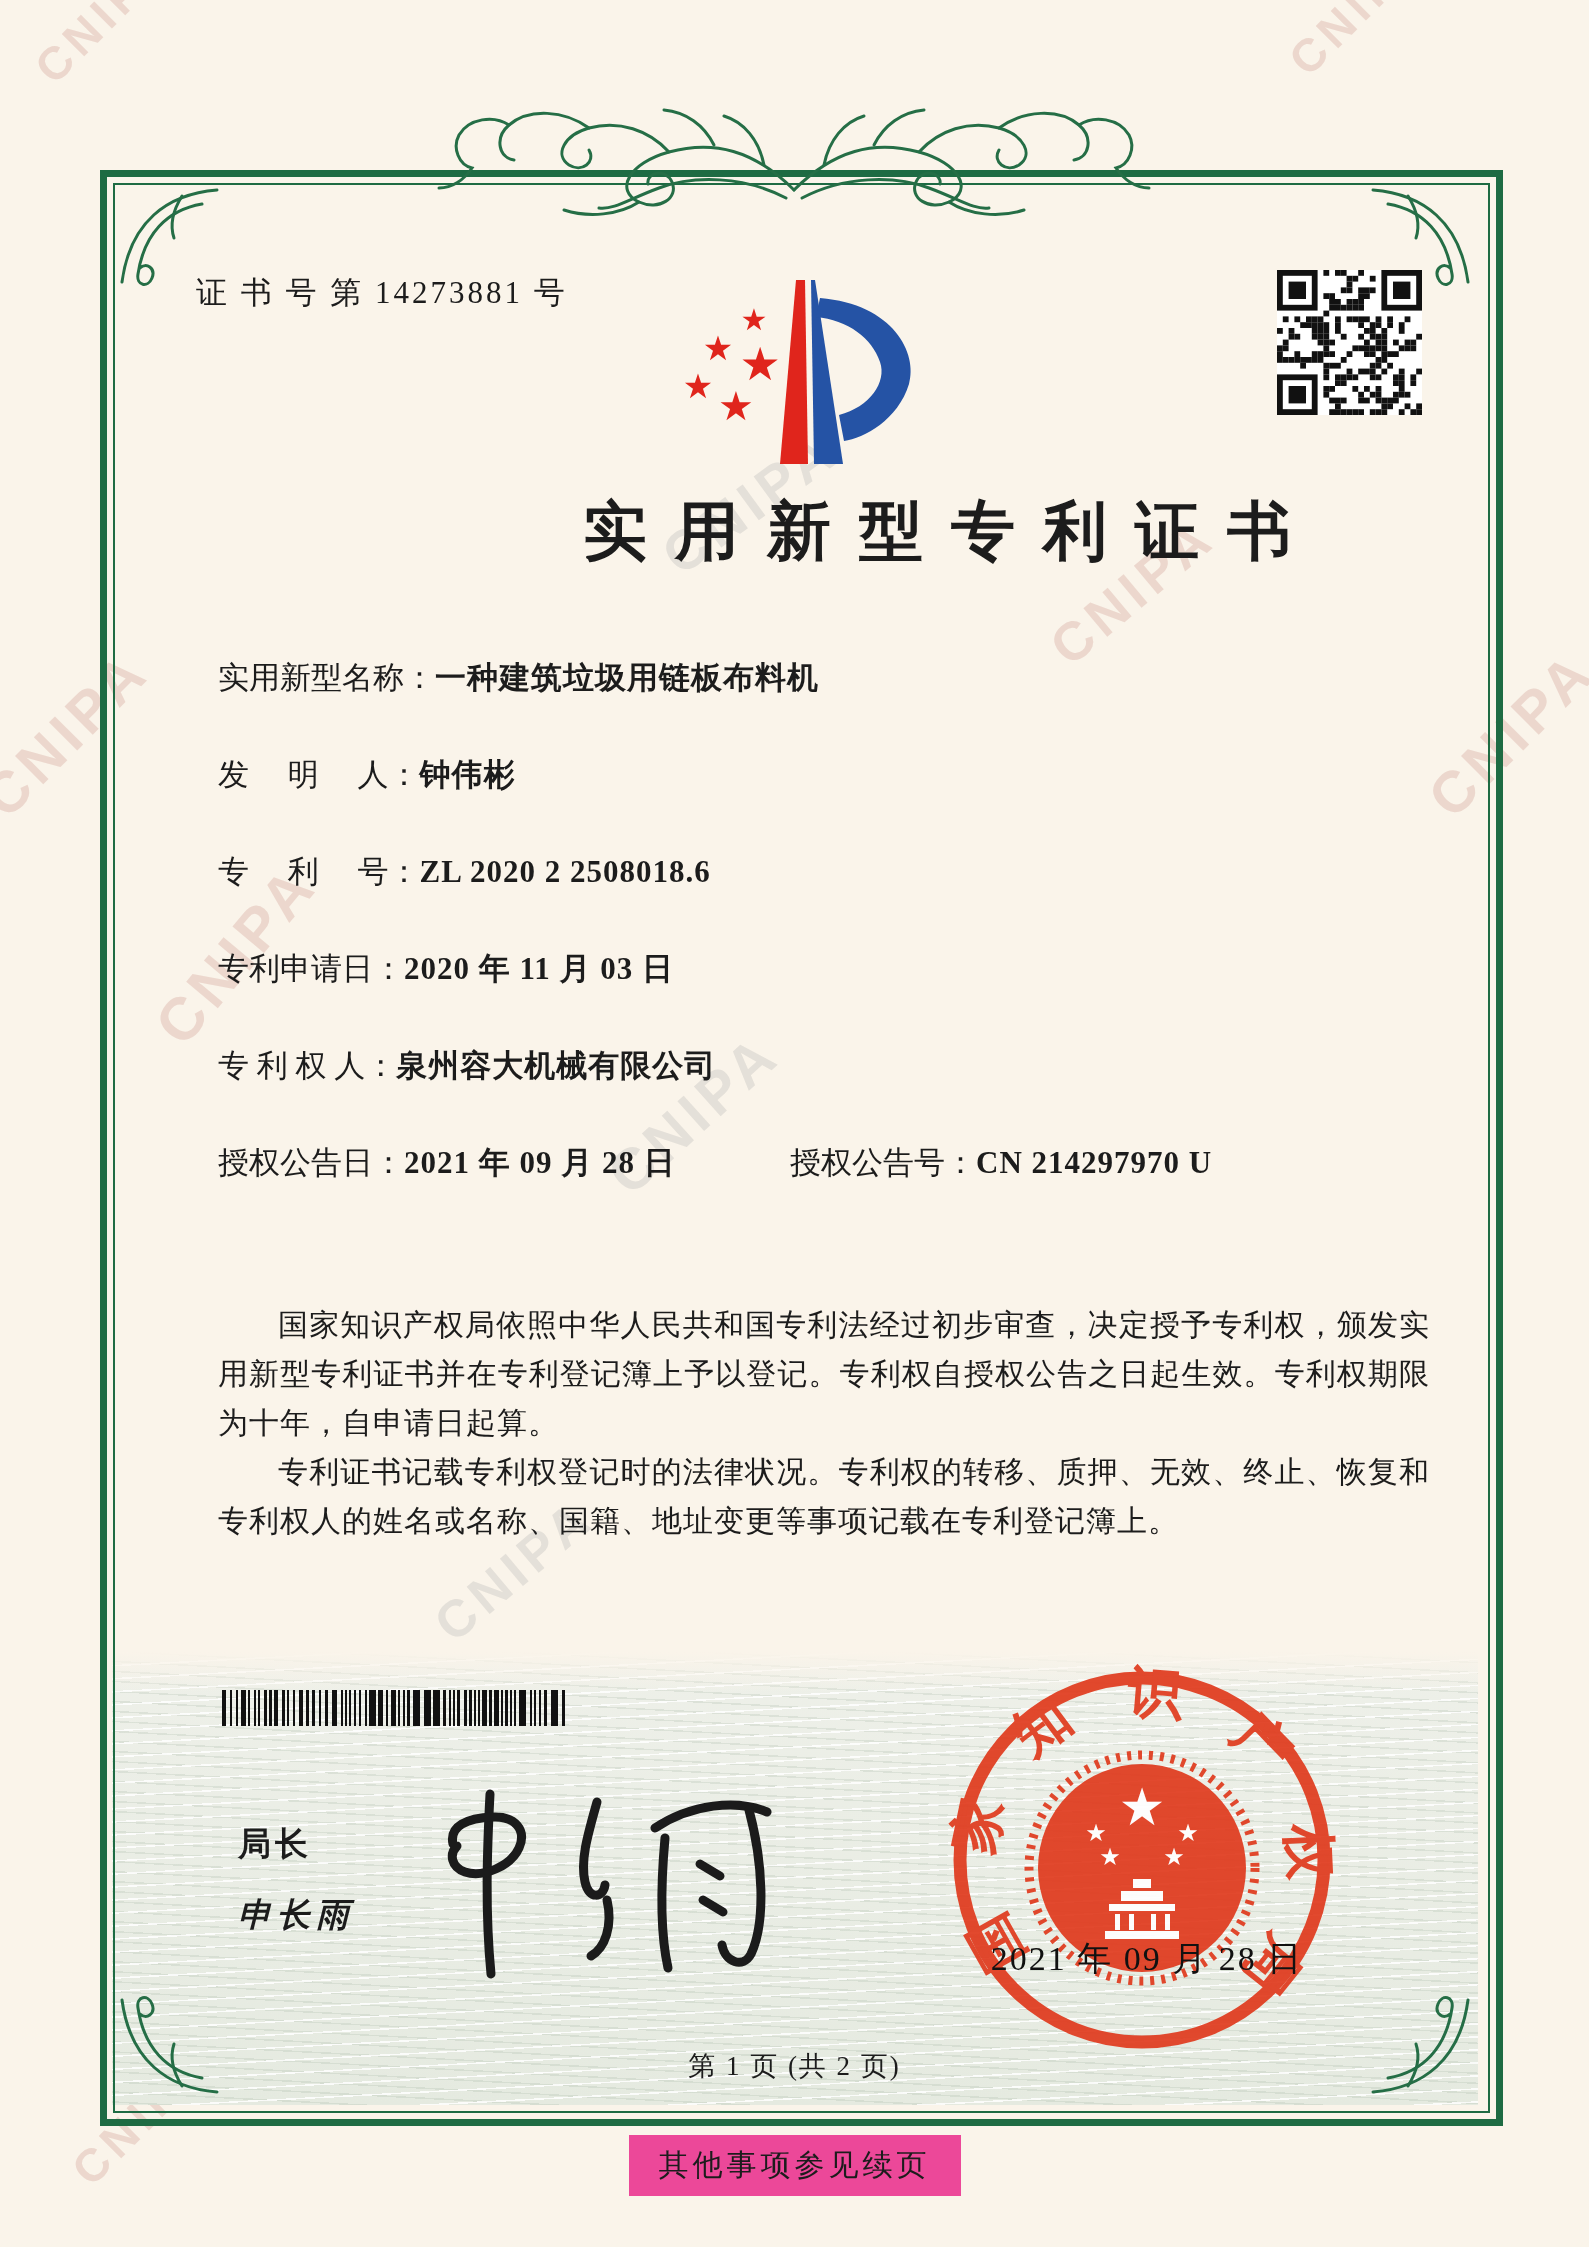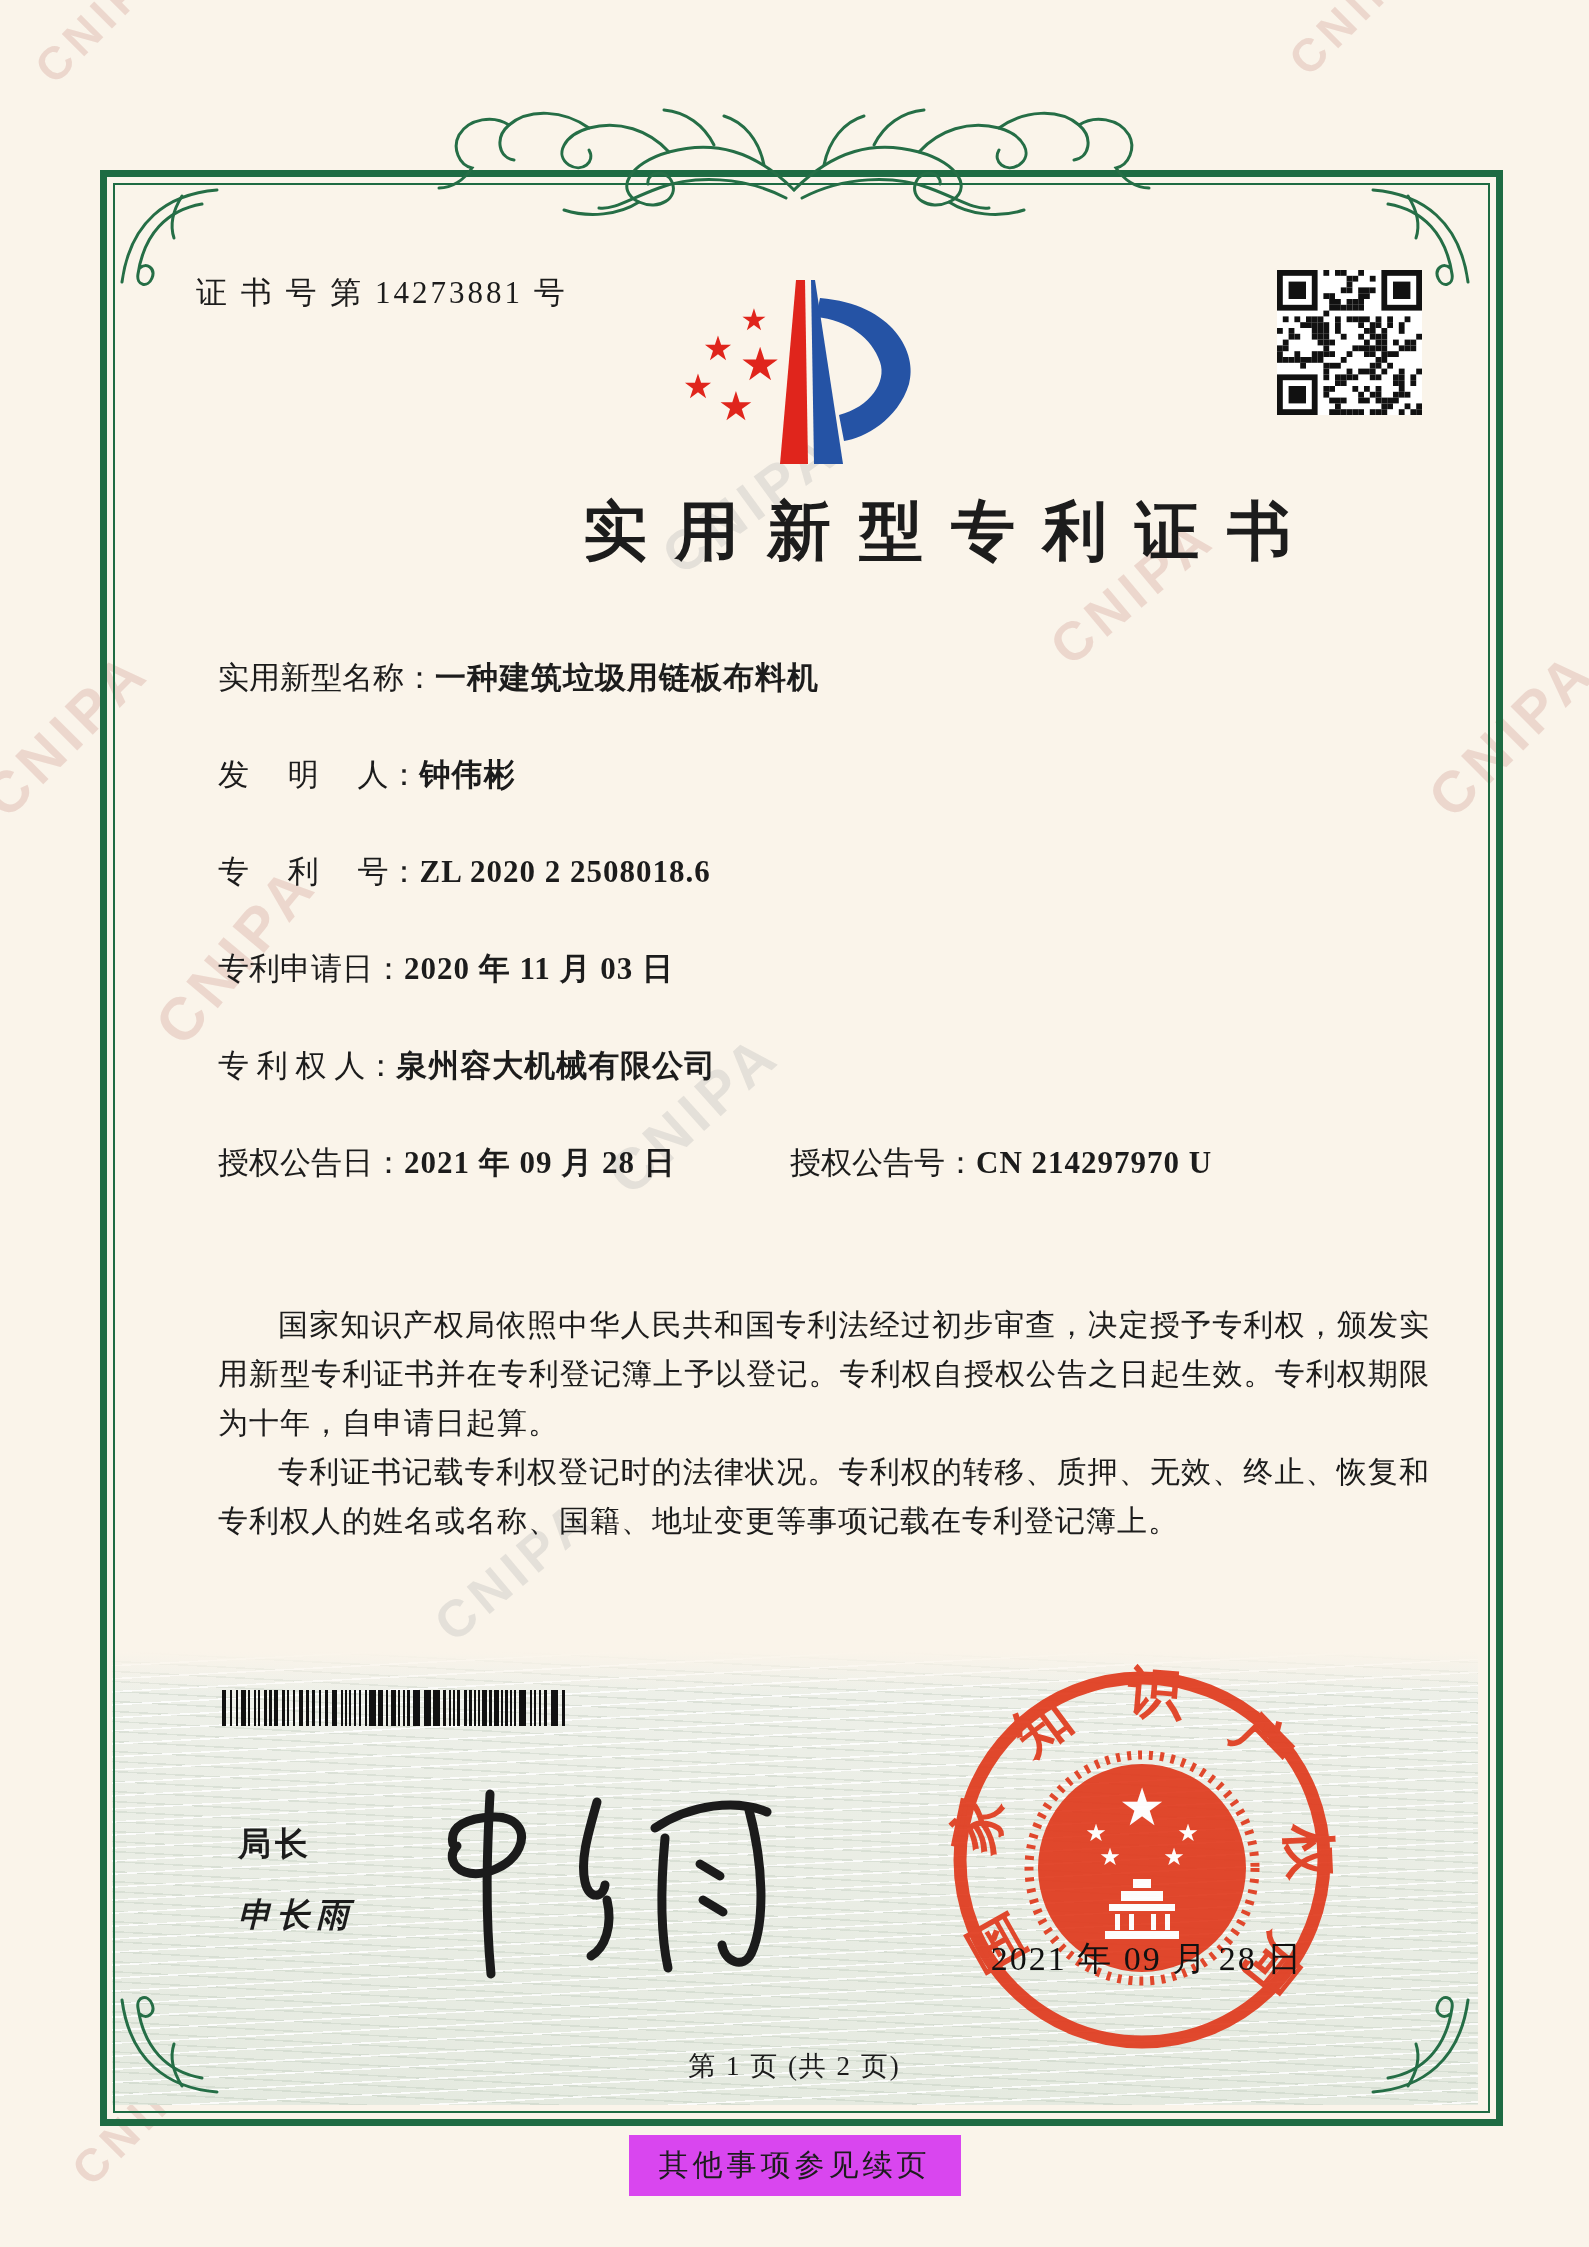--- a/index.html
+++ b/index.html
@@ -62,21 +62,21 @@
   .seal{position:absolute;left:945px;top:1663px;z-index:5;}
   .seal-date{
     position:absolute;left:952px;top:1936px;width:390px;text-align:center;z-index:6;
     font-size:34px;color:#111;letter-spacing:2px;white-space:nowrap;
   }
   .page-footer{position:absolute;left:0;top:2048px;width:1589px;text-align:center;font-size:27px;z-index:6;letter-spacing:2px;}
   .continuation{
     position:absolute;left:0;top:2135px;width:1589px;text-align:center;z-index:4;
   }
   .continuation span{
-    display:inline-block;background:#d946ef;padding:10px 30px;font-size:30px;letter-spacing:4px;
+    display:inline-block;background:#ec4899;padding:10px 30px;font-size:30px;letter-spacing:4px;
   }
   .logo{position:absolute;left:668px;top:268px;z-index:4;}
   .qr{position:absolute;left:1277px;top:270px;z-index:4;}
 </style>
 </head>
 <body style="background: rgb(250, 244, 234);">
 
 <span class="wm pink" style="left:18px;top:-12px;font-size:46px;">CNIPA</span>
 <span class="wm pink" style="left:1272px;top:-20px;font-size:46px;">CNIPA</span>
 <span class="wm gray" style="left:650px;top:470px;font-size:56px;transform:rotate(-36deg);">CNIPA</span>

